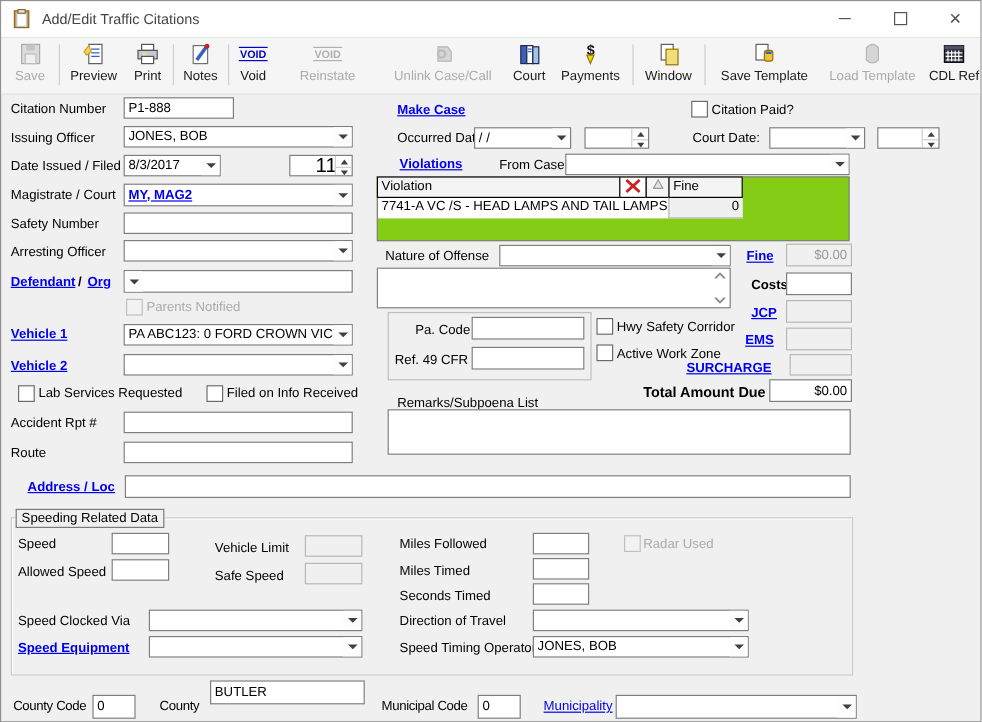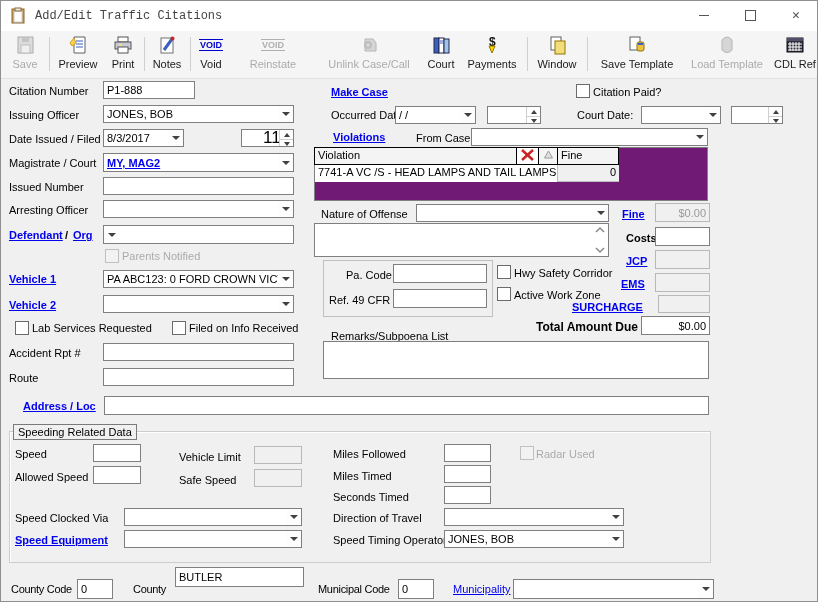--- a/index.html
+++ b/index.html
@@ -1,18 +1,18 @@
 <!DOCTYPE html>
 <html><head>
 <meta charset="utf-8">
 <style>
   html,body{margin:0;padding:0;background:#d8d8d8;font-family:"Liberation Sans",sans-serif;}
   .win{position:relative;width:818px;height:602px;background:#f0f0f0;border:1px solid #8f8f8f;box-sizing:border-box;overflow:hidden;}
   
-  .titlebar{position:absolute;left:0;top:0;width:100%;height:30px;background:#ffffff;border-bottom:1px solid #22c55e;font-family:Liberation Mono, monospace;}
+  .titlebar{position:absolute;left:0;top:0;width:100%;height:30px;background:#ffffff;border-bottom:1px solid #22c55e;}
   .title-icon{position:absolute;left:8px;top:6px;width:18px;height:18px;}
   .title-text{position:absolute;left:34px;top:8px;font-size:12px;color:#444;white-space:nowrap;}
   .capbtn{position:absolute;top:0;width:46px;height:29px;display:flex;align-items:center;justify-content:center;}
   .cap-min i{display:block;width:10px;height:1px;background:#555;}
   .cap-max i{display:block;width:9px;height:9px;border:1px solid #555;}
   .cap-close i{font-style:normal;font-size:13px;color:#555;line-height:13px;}
   
   .toolbar{position:absolute;left:0;top:30px;width:100%;height:47px;background:#f5f5f5;border-bottom:1px solid #e2e2e2;}
   .tbtn{position:absolute;top:2px;height:43px;display:flex;flex-direction:column;align-items:center;justify-content:flex-start;}
   .ticon{height:24px;display:flex;align-items:center;justify-content:center;}
@@ -38,21 +38,21 @@
   .spin{position:absolute;border:1px solid #7f7f7f;background:#fff;box-sizing:border-box;display:flex;}
   .spin-val{flex:1;font-size:17px;padding:0 3px;display:flex;align-items:center;white-space:nowrap;overflow:hidden;margin-left:18px;}
   .spin-btns{width:13px;border-left:1px solid #cfcfcf;display:flex;flex-direction:column;}
   .spin-btns i{flex:1;display:flex;align-items:center;justify-content:center;}
   .spin-btns i.up{border-bottom:1px solid #cfcfcf;}
   .spin-btns i.up::after{content:"";border:3px solid transparent;border-bottom:4px solid #404040;margin-bottom:2px;}
   .spin-btns i.dn::after{content:"";border:3px solid transparent;border-top:4px solid #404040;margin-top:2px;}
   .chk{position:absolute;width:12px;height:12px;border:1px solid #6b6b6b;background:#fff;box-sizing:content-box;}
   .chk.dis{border-color:#c0c0c0;background:#f2f2f2;}
   
-  .grid{position:absolute;left:313px;top:146px;width:394px;height:54px;background:#701a75;border:1px solid #808080;box-sizing:border-box;}
+  .grid{position:absolute;left:313px;top:146px;width:394px;height:54px;background:#84cc16;border:1px solid #808080;box-sizing:border-box;}
   .gcell{position:absolute;box-sizing:border-box;font-size:11px;border:1px solid #000;background:#f4f4f4;padding:1px 3px;white-space:nowrap;overflow:hidden;}
   .gdata{position:absolute;box-sizing:border-box;font-size:11px;padding:1px 3px;white-space:nowrap;overflow:hidden;}
   
   .grp{position:absolute;border:1px solid #cdcdcd;box-shadow:inset 1px 1px 0 #ffffff;}
   .grp-title{position:absolute;border:1px solid #7a7a7a;background:#f0f0f0;font-size:11px;padding:1px 4px;white-space:nowrap;}
   .panel{position:absolute;border:1px solid #c0c0c0;}
   .chev{position:absolute;right:2px;width:12px;display:flex;flex-direction:column;align-items:center;}
 </style>
 </head>
 <body>
@@ -238,21 +238,21 @@
         <i class="dn"></i>
       </span>
   </div>
 
   <span class="lbl" style="left:8px;top:156px;">Magistrate / Court</span>
   <div class="dd" style="left:102px;top:152px;width:191px;height:19px;">
     <span class="dd-val blu">MY, MAG2</span>
     <span class="dd-arrow"></span>
   </div>
 
-  <span class="lbl" style="left:8px;top:180px;">Issued Number</span>
+  <span class="lbl" style="left:8px;top:180px;">Safety Number</span>
   <input class="txt" style="left: 102px; top: 176px; width: 191px; height: 18px;" value="">
 
   <span class="lbl" style="left:8px;top:203px;">Arresting Officer</span>
   <div class="dd" style="left:102px;top:199px;width:191px;height:18px;">
     <span class="dd-val"></span>
     <span class="dd-arrow"></span>
   </div>
 
   <span class="link" style="left:8px;top:228px;">Defendant</span>
   <span class="lbl b" style="left:64px;top:228px;">/</span>

